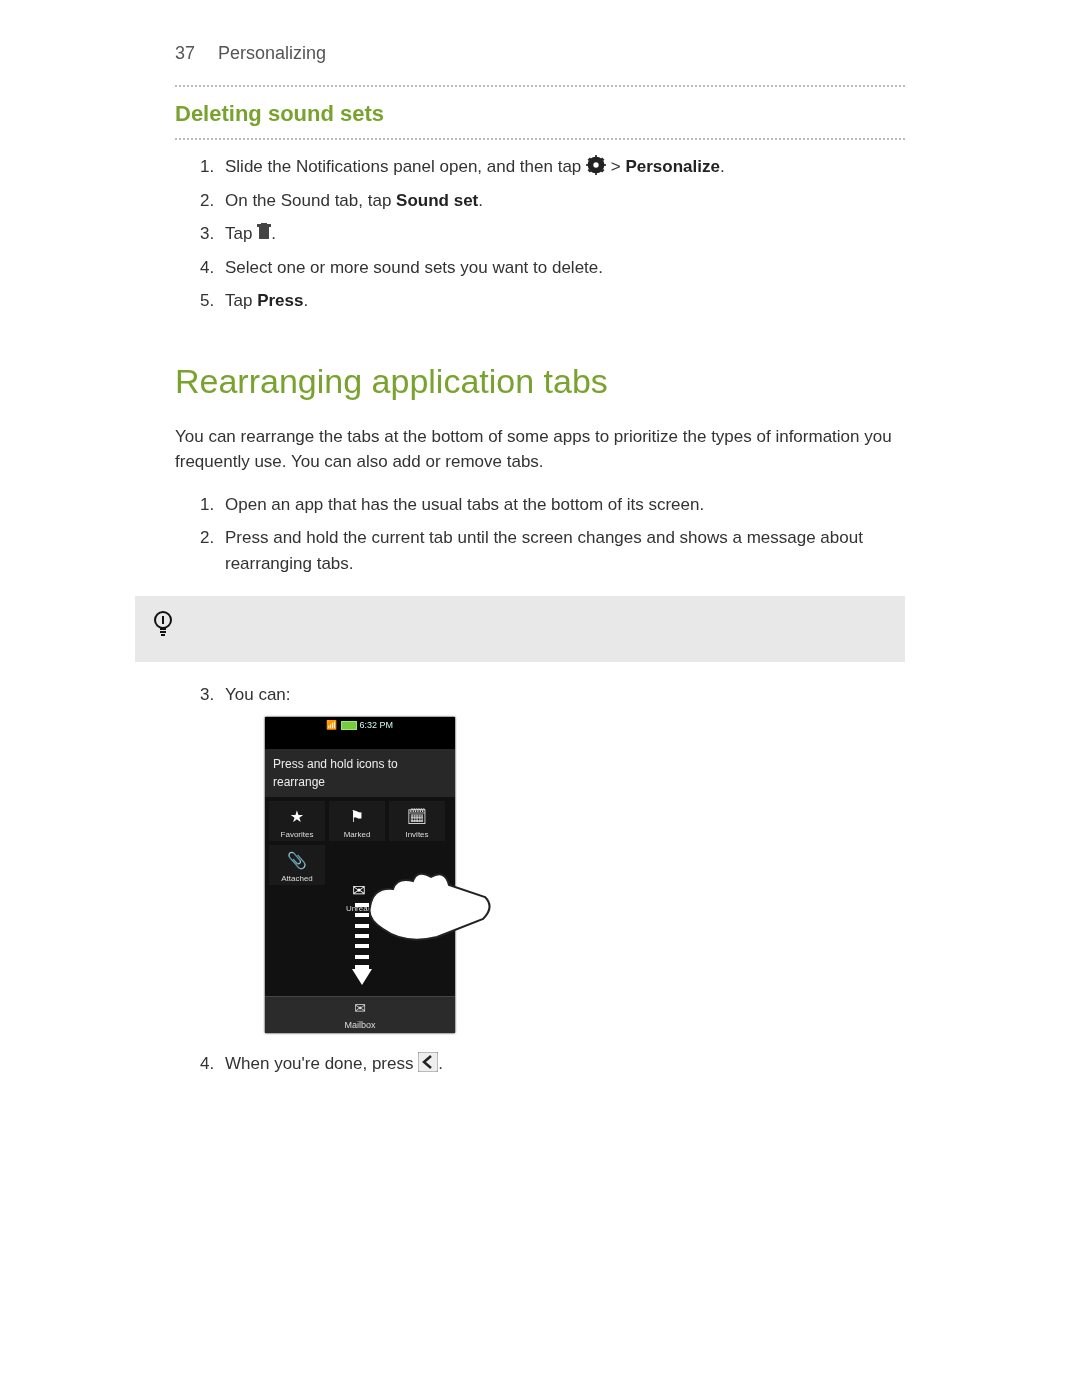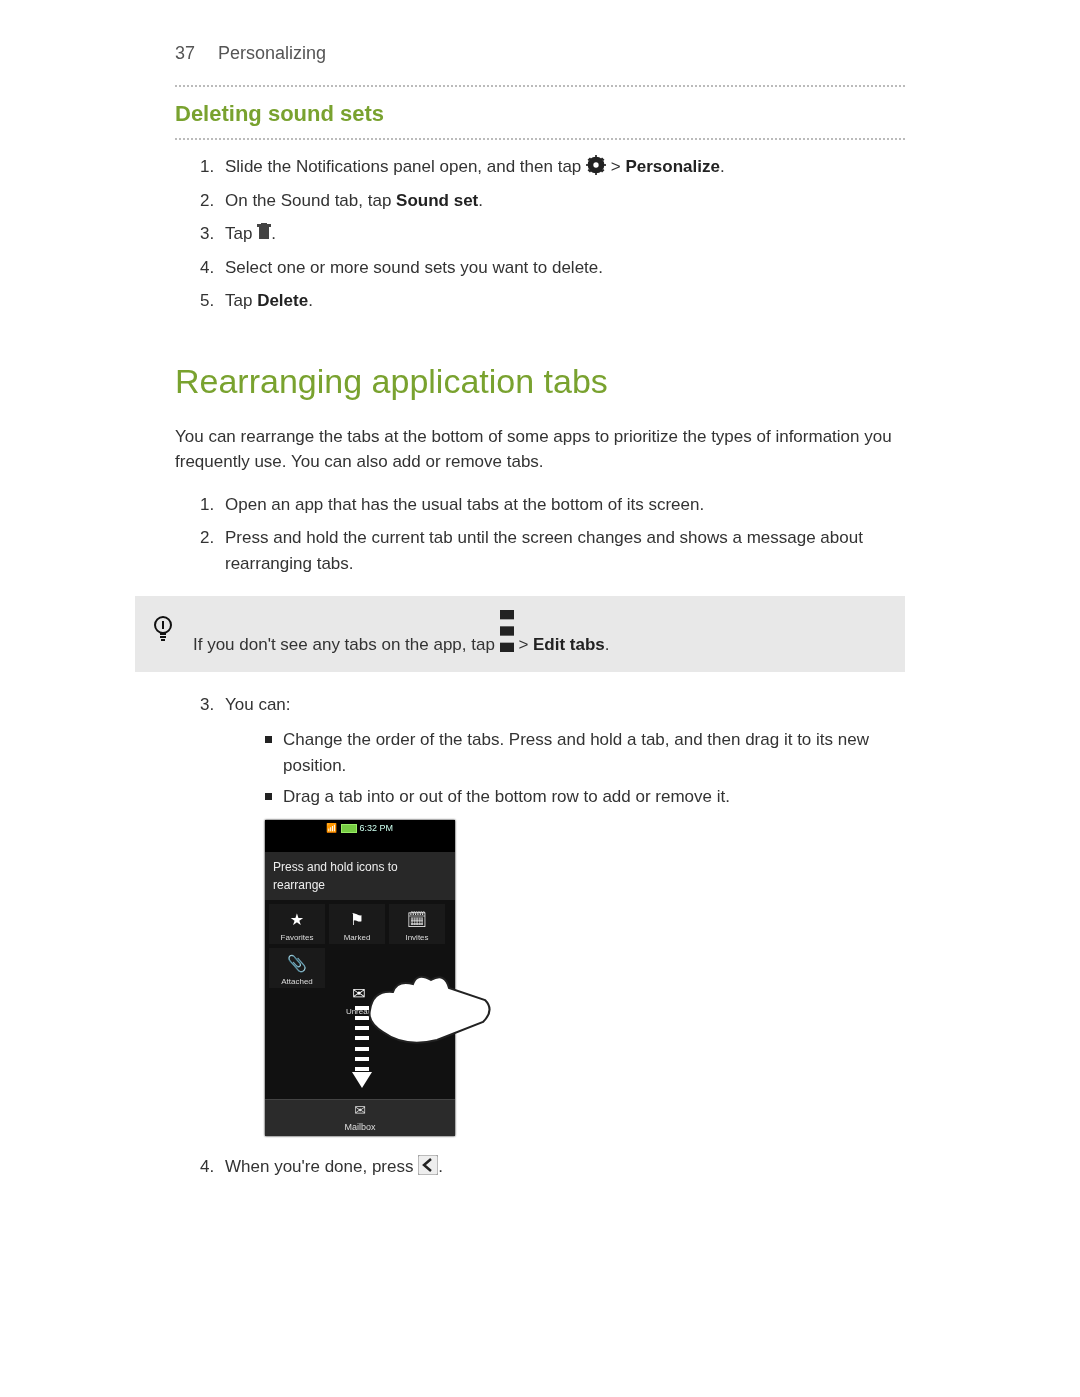--- a/index.html
+++ b/index.html
@@ -208,21 +208,21 @@
             <rect x="2" y="4" width="10" height="12" fill="#444"></rect>
             <rect x="0" y="1" width="14" height="3" fill="#444"></rect>
             <rect x="4" y="0" width="6" height="2" fill="#444"></rect>
           </svg>
       </span><span>.</span>
     </li>
     <li>
       <span>Select one or more sound sets you want to delete.</span>
     </li>
     <li>
-      <span>Tap </span><span class="bold-inline">Delete</span><span>.</span>
+      <span>Tap </span><span class="bold-inline">Press</span><span>.</span>
     </li>
   </ol>
 
   <h1 class="mainhead">Rearranging application tabs</h1>
 
   <p>You can rearrange the tabs at the bottom of some apps to prioritize the types of information you frequently use. You can also add or remove tabs.</p>
 
   <ol>
     <li><span>Open an app that has the usual tabs at the bottom of its screen.</span></li>
     <li><span>Press and hold the current tab until the screen changes and shows a message about rearranging tabs.</span></li>
@@ -231,40 +231,25 @@
   <div class="tip-box">
     <span class="tip-icon">
       <svg viewBox="0 0 24 30">
           <circle cx="12" cy="10" r="8" fill="none" stroke="#111" stroke-width="2"></circle>
           <rect x="9" y="18" width="6" height="2" fill="#111"></rect>
           <rect x="9" y="21" width="6" height="2" fill="#111"></rect>
           <rect x="10" y="24" width="4" height="2" fill="#111"></rect>
           <line x1="12" y1="6" x2="12" y2="14" stroke="#111" stroke-width="2"></line>
         </svg>
     </span>
-    <span class="tip-text">
-      <span>If you don't see any tabs on the app, tap </span>
-      <span class="inline-icon small">
-        <svg viewBox="0 0 6 18">
-            <rect x="0" y="0" width="6" height="4" fill="#222"></rect>
-            <rect x="0" y="7" width="6" height="4" fill="#222"></rect>
-            <rect x="0" y="14" width="6" height="4" fill="#222"></rect>
-          </svg>
-      </span>
-      <span> &gt; </span><span class="bold-inline">Edit tabs</span><span>.</span>
-    </span>
   </div>
 
   <ol start="3">
     <li>
       <span>You can:</span>
-      <ul class="bullets">
-        <li><span>Change the order of the tabs. Press and hold a tab, and then drag it to its new position.</span></li>
-        <li><span>Drag a tab into or out of the bottom row to add or remove it.</span></li>
-      </ul>
 
       <div class="mock-wrap">
         <div class="phone-mock">
           <div class="phone-statusbar">
             <span>📶</span><span class="batt"></span>
             <span>6:32 PM</span>
           </div>
           <div class="phone-hint">Press and hold icons to rearrange</div>
           <div class="phone-grid">
             <div class="cell"><span class="glyph">★</span><span>Favorites</span></div>

